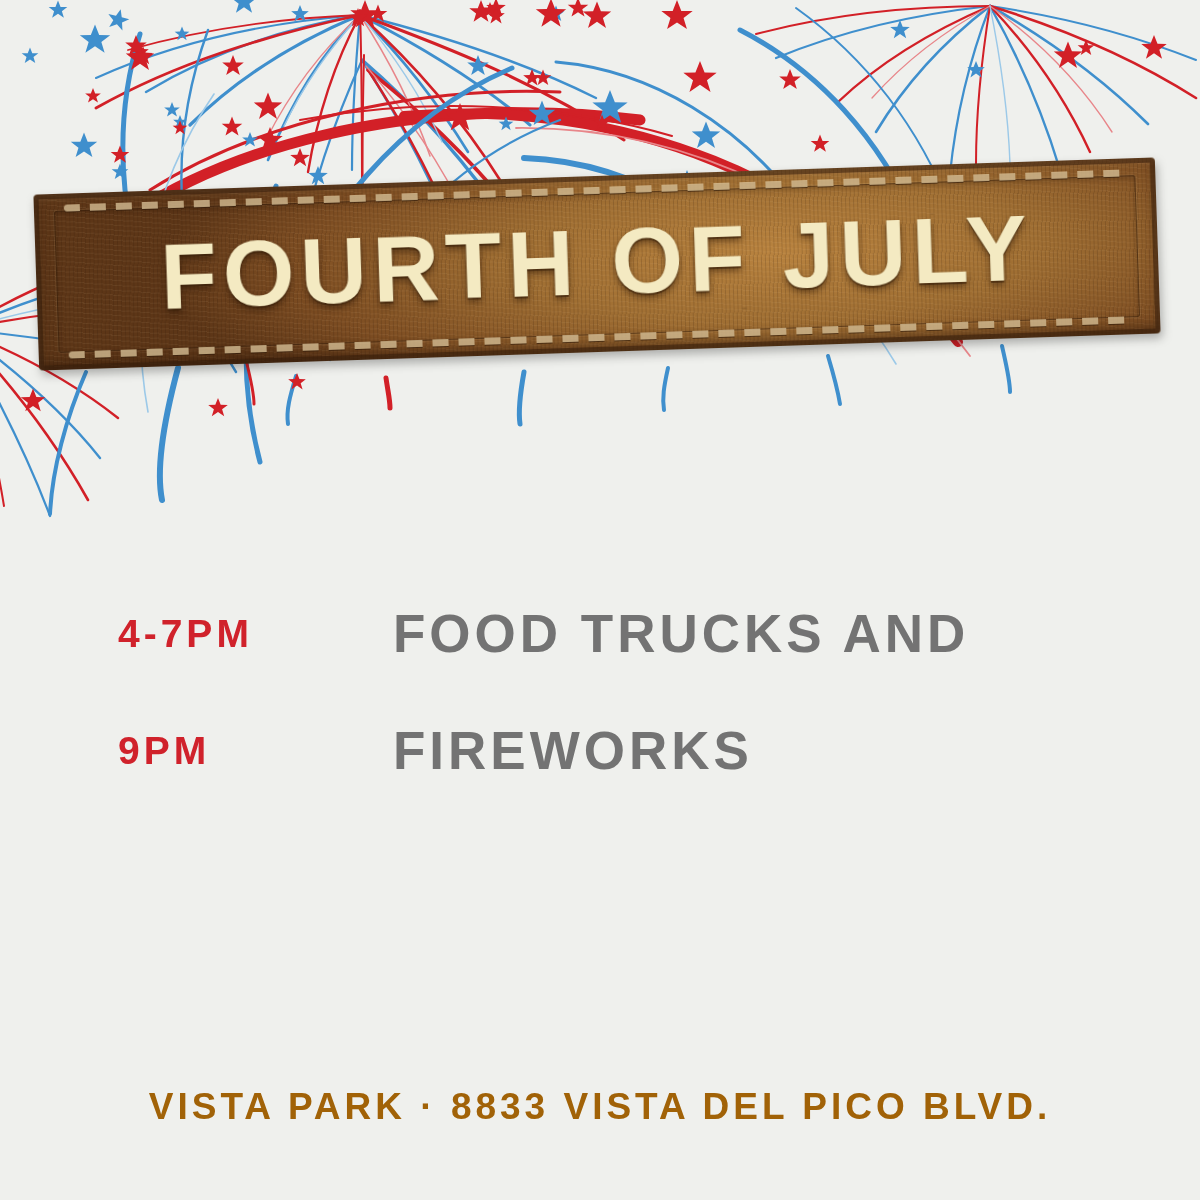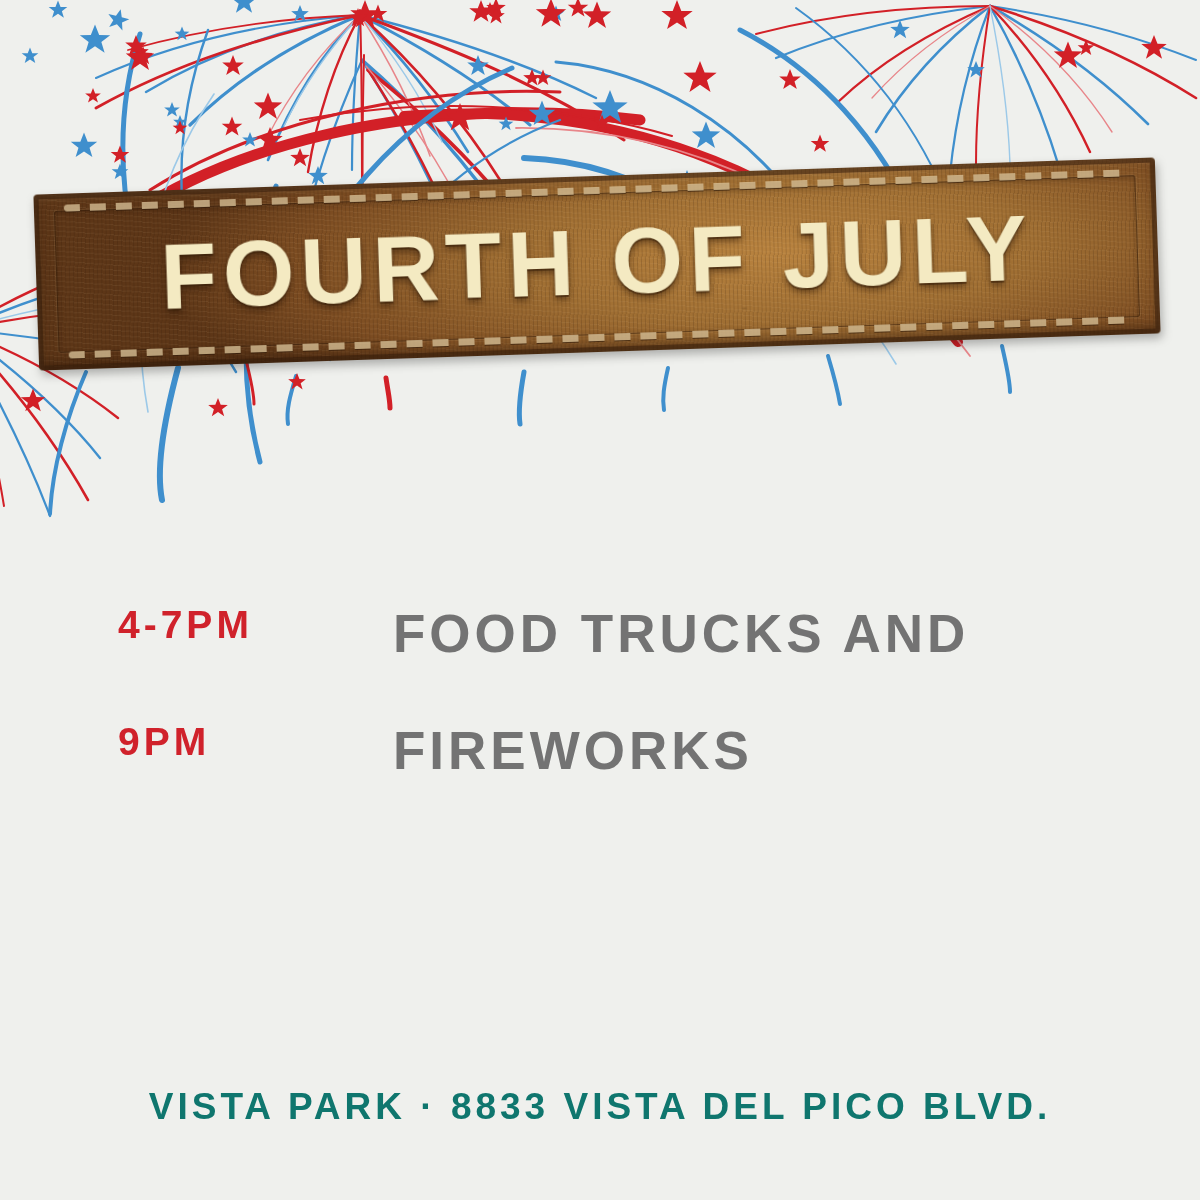--- a/index.html
+++ b/index.html
@@ -118,21 +118,21 @@
 
   
   #schedule {
     position: absolute;
     left: 118px;
     top: 600px;
     width: 1000px;
   }
   .sched-row {
     display: flex;
-    align-items: flex-start;
+    align-items: center;
     margin-bottom: 50px;
   }
   .sched-time {
     flex: 0 0 275px;
     color: #d0222b;
     font-size: 39px;
     font-weight: 700;
     letter-spacing: 4px;
     line-height: 1.27;
     white-space: nowrap;
@@ -146,21 +146,21 @@
   }
   .sched-desc .line { display: block; white-space: nowrap; }
 
   
   #footer {
     position: absolute;
     left: 0;
     right: 0;
     top: 1086px;
     text-align: center;
-    color: #0f766e;
+    color: #a16207;
     font-size: 37px;
     font-weight: 700;
     letter-spacing: 4px;
     white-space: nowrap;
   }
 </style>
 </head>
 <body>
 
 <div id="poster">

